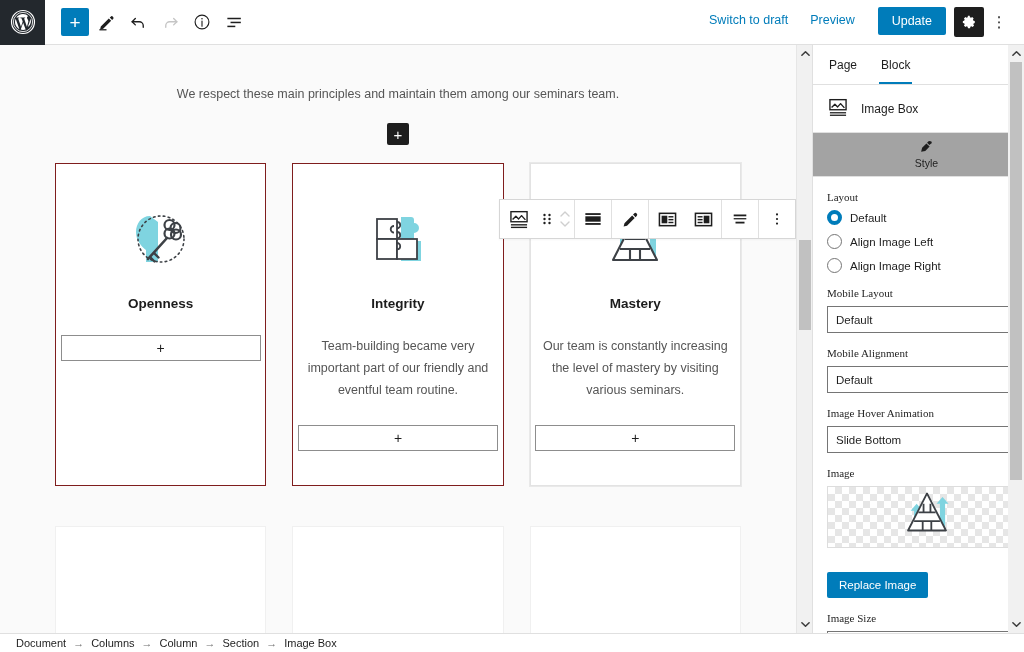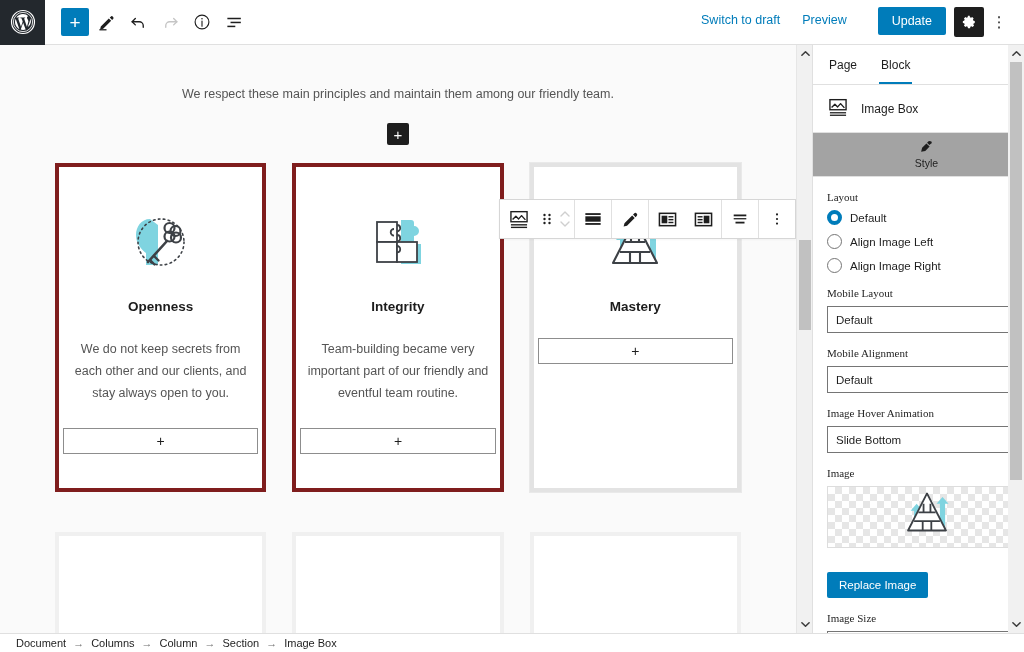--- a/index.html
+++ b/index.html
@@ -34,21 +34,21 @@
   }
   .tb-btn.disabled { color: #c5c5c5; }
   .tb-right {
     margin-left: auto; display: flex; align-items: flex-start; gap: 0; padding-right: 10px;
   }
   .tb-link {
     color: #007cba; font-size: 12.5px; padding: 6px 11px; cursor: pointer; white-space: nowrap;
   }
   .tb-update {
     background: #007cba; color: #fff; font-size: 12.5px; padding: 7px 14px;
-    border-radius: 2px; cursor: pointer; margin-left: 20px; margin-right: 8px;
+    border-radius: 2px; cursor: pointer; margin-left: 12px; margin-right: 8px;
   }
   .tb-settings {
     width: 30px; height: 30px; background: #1e1e1e; color: #fff; border-radius: 2px;
     display: flex; align-items: center; justify-content: center; cursor: pointer;
   }
   .tb-more {
     width: 30px; height: 30px; display: flex; align-items: center; justify-content: center;
     color: #1e1e1e; cursor: pointer; font-size: 15px;
   }
 
@@ -71,21 +71,21 @@
     width: 22px; height: 22px; background: #1e1e1e; color: #fff; border-radius: 2px;
     display: flex; align-items: center; justify-content: center;
     margin: 22px auto 0; font-size: 15px; font-weight: 300; cursor: pointer;
   }
 
   .cards-row {
     display: flex; justify-content: center; gap: 26px; margin-top: 18px;
     padding: 0 55px;
   }
   .card {
-    flex: 1 1 0; background: #ffffff; border: 4px solid #7f1d1d;
+    flex: 1 1 0; background: #ffffff; border: 1px solid #7f1d1d;
     padding: 42px 4px 34px; display: flex; flex-direction: column; align-items: center;
     position: relative;
   }
   .card.selected { border-color: #e3e3e3; box-shadow: 0 0 0 1px #e9e9e9; }
   .card-icon { height: 72px; display: flex; align-items: center; justify-content: center; }
   .card-title {
     font-size: 13.5px; font-weight: bold; color: #1c1c1c; margin-top: 18px;
   }
   .card-text {
     font-size: 12.5px; color: #555; text-align: center; line-height: 22px;
@@ -274,40 +274,39 @@
         <path d="M12 8.3a3.7 3.7 0 1 0 0 7.4 3.7 3.7 0 0 0 0-7.4zm0 5.6a1.9 1.9 0 1 1 0-3.8 1.9 1.9 0 0 1 0 3.8z"></path>
         <path d="M20.6 13.6l.1-1.6-.1-1.6-2-.4a6.8 6.8 0 0 0-.7-1.7l1.1-1.7-2.2-2.2-1.7 1.1a6.8 6.8 0 0 0-1.7-.7l-.4-2H10.4l-.4 2c-.6.16-1.16.4-1.7.7L6.6 4.4 4.4 6.6l1.1 1.7c-.3.54-.54 1.1-.7 1.7l-2 .4v3.2l2 .4c.16.6.4 1.16.7 1.7l-1.1 1.7 2.2 2.2 1.7-1.1c.54.3 1.1.54 1.7.7l.4 2h3.2l.4-2c.6-.16 1.16-.4 1.7-.7l1.7 1.1 2.2-2.2-1.1-1.7c.3-.54.54-1.1.7-1.7l2-.4z"></path>
       </svg>
     </div>
     <div class="tb-more">⋮</div>
   </div>
 </div>
 
 <div class="canvas-wrap">
   <div class="canvas-inner">
-    <div class="page-sub">We respect these main principles and maintain them among our friendly team.</div>
+    <div class="page-sub">We respect these main principles and maintain them among our seminars team.</div>
     <div class="inline-add">+</div>
 
     <div class="cards-row">
 
       <div class="card">
         <div class="card-icon">
           <svg width="66" height="60" viewBox="0 0 66 60">
             <path d="M22 4 C13 4 8 12 8 20 C8 28 13 34 18 38 L18 50 L30 50 L30 10 Z" fill="#7fd4e0"></path>
             <circle cx="33" cy="27" r="23" fill="none" stroke="#3d4146" stroke-width="1.6" stroke-dasharray="1.6 3.4" stroke-linecap="round"></circle>
             <path d="M20 47 L39 26" stroke="#3d4146" stroke-width="2.6" stroke-linecap="round" fill="none"></path>
             <path d="M22 45 l4.5 4.5 M26 41 l4.5 4.5" stroke="#3d4146" stroke-width="2.4" stroke-linecap="round"></path>
             <circle cx="41.5" cy="21.5" r="5" fill="none" stroke="#3d4146" stroke-width="2.2"></circle>
             <circle cx="47.5" cy="16" r="5" fill="none" stroke="#3d4146" stroke-width="2.2"></circle>
             <circle cx="41.5" cy="13" r="5" fill="none" stroke="#3d4146" stroke-width="2.2"></circle>
             <circle cx="48" cy="22.5" r="5" fill="none" stroke="#3d4146" stroke-width="2.2"></circle>
           </svg>
         </div>
         <div class="card-title">Openness</div>
-        <div class="card-text">We do not keep secrets from each other and our clients, and stay always open to you.</div>
         <div class="card-add">+</div>
       </div>
 
       <div class="card">
         <div class="card-icon">
           <svg width="62" height="58" viewBox="0 0 62 58">
             <path d="M34 4 h10 a3 3 0 0 1 3 3 v3 a5 5 0 1 1 0 10 v6 a3 3 0 0 1 -3 3 h-10 z" fill="#7fd4e0"></path>
             <rect x="34" y="28" width="20" height="20" fill="#7fd4e0"></rect>
             <rect x="10" y="6" width="20" height="20" fill="#fff" stroke="#3d4146" stroke-width="1.8"></rect>
             <rect x="10" y="26" width="20" height="20" fill="#fff" stroke="#3d4146" stroke-width="1.8"></rect>
@@ -326,20 +325,21 @@
         <div class="card-icon">
           <svg width="66" height="58" viewBox="0 0 66 58">
             <path d="M14 24 l7-8 7 8 h-4 v20 h-6 V24 z" fill="#7fd4e0"></path>
             <path d="M44 16 l7-8 7 8 h-4 v28 h-6 V16 z" fill="#7fd4e0"></path>
             <path d="M33 4 L55 47 H11 Z" fill="#fff" stroke="#3d4146" stroke-width="2.1" stroke-linejoin="round"></path>
             <path d="M23 26 H43 M18 36 H48" stroke="#3d4146" stroke-width="2.1"></path>
             <path d="M29 26 V16 M37 26 V16 M28 47 V36 M38 47 V36" stroke="#3d4146" stroke-width="2.1"></path>
           </svg>
         </div>
         <div class="card-title">Mastery</div>
+        <div class="card-text">Our team is constantly increasing the level of mastery by visiting various seminars.</div>
         <div class="card-add">+</div>
       </div>
     </div>
 
     <div class="cards-row ghost">
       <div class="card"></div>
       <div class="card"></div>
       <div class="card"></div>
     </div>
   </div>

